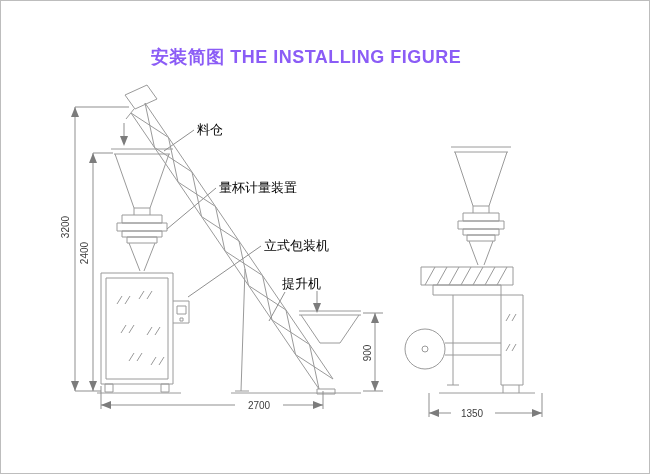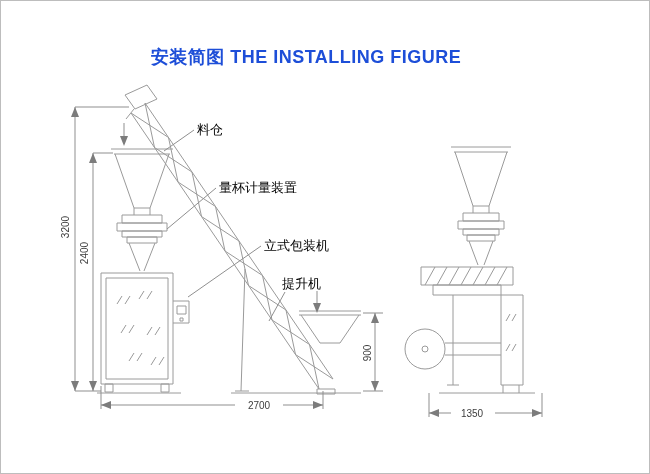--- a/index.html
+++ b/index.html
@@ -3,21 +3,21 @@
 <meta charset="utf-8">
 <style>
   html,body {margin:0; padding:0; background:#fff;}
   .canvas {
     position:relative; width:650px; height:474px; background:#ffffff;
     border:1px solid #bdbdbd; box-sizing:border-box; overflow:hidden;
     font-family:"Liberation Sans","DejaVu Sans",sans-serif;
   }
   .title {
     position:absolute; top:44px; left:0; width:610px; text-align:center;
-    font-size:18px; font-weight:bold; color:#1d4ed8; letter-spacing:0.5px;
+    font-size:18px; font-weight:bold; color:#8b5cf6; letter-spacing:0.5px;
     white-space:nowrap;
   }
   svg.diagram {position:absolute; top:0; left:0;}
   .draw  {stroke:#9a9a9a; fill:none; stroke-width:1;}
   .drawd {stroke:#8f8f8f; fill:none; stroke-width:1;}
   .ah    {fill:#7c7c7c; stroke:none;}
   .dim-text {font-size:10px; fill:#3c3c3c; font-family:"Liberation Sans","DejaVu Sans",sans-serif;}
   .callout-text {font-size:13px; fill:#000; font-family:"Liberation Sans","DejaVu Sans",sans-serif;}
 </style>
 </head>

